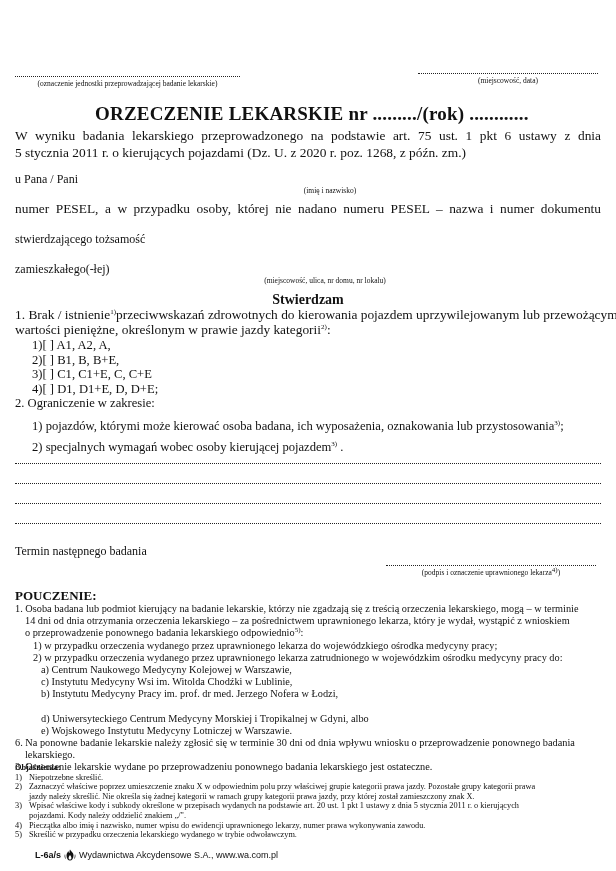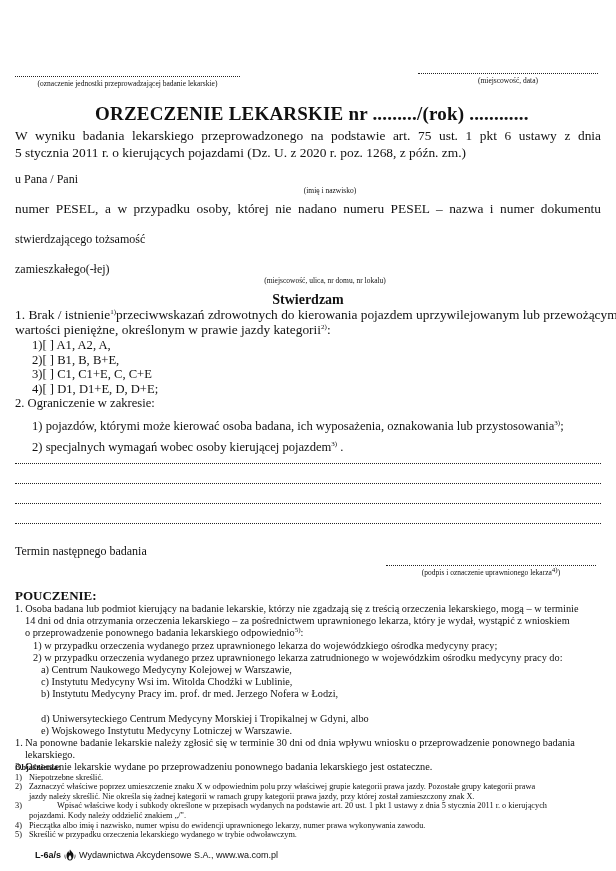--- a/index.html
+++ b/index.html
@@ -113,21 +113,21 @@
   <div class="nw" style="padding-left:10px;">
     <span>o przeprowadzenie ponownego badania lekarskiego odpowiednio</span><sup>5)</sup><span>:</span>
   </div>
   <div class="nw" style="padding-left:18px;">1) w przypadku orzeczenia wydanego przez uprawnionego lekarza do wojewódzkiego ośrodka medycyny pracy;</div>
   <div class="nw" style="padding-left:18px;">2) w przypadku orzeczenia wydanego przez uprawnionego lekarza zatrudnionego w wojewódzkim ośrodku medycyny pracy do:</div>
   <div class="nw" style="padding-left:26px;">a) Centrum Naukowego Medycyny Kolejowej w Warszawie,</div>
   <div class="nw" style="padding-left:26px;">c) Instytutu Medycyny Wsi im. Witolda Chodźki w Lublinie,</div>
   <div class="nw" style="padding-left:26px;">b) Instytutu Medycyny Pracy im. prof. dr med. Jerzego Nofera w Łodzi,</div>
   <div class="nw" style="padding-left:26px;margin-top:12px;">d) Uniwersyteckiego Centrum Medycyny Morskiej i Tropikalnej w Gdyni, albo</div>
   <div class="nw" style="padding-left:26px;">e) Wojskowego Instytutu Medycyny Lotniczej w Warszawie.</div>
-  <div class="nw">1. Na ponowne badanie lekarskie należy zgłosić się w terminie 30 dni od dnia wpływu wniosku o przeprowadzenie ponownego badania</div>
+  <div class="nw">6. Na ponowne badanie lekarskie należy zgłosić się w terminie 30 dni od dnia wpływu wniosku o przeprowadzenie ponownego badania</div>
   <div class="nw" style="padding-left:10px;">lekarskiego.</div>
   <div class="nw">3. Orzeczenie lekarskie wydane po przeprowadzeniu ponownego badania lekarskiego jest ostateczne.</div>
 </div>
 
 <div class="abs foot" style="left:15px; top:763px; width:590px;">
   <div class="heading">Objaśnienia:</div>
   <div style="display:flex;">
     <span style="width:14px; flex:none;">1)</span>
     <div>
         <div>Niepotrzebne skreślić.</div>
@@ -136,21 +136,21 @@
   <div style="display:flex;">
     <span style="width:14px; flex:none;">2)</span>
     <div>
       <div style="white-space:nowrap;">Zaznaczyć właściwe poprzez umieszczenie znaku X w odpowiednim polu przy właściwej grupie kategorii prawa jazdy. Pozostałe grupy kategorii prawa</div>
       <div style="white-space:nowrap;">jazdy należy skreślić. Nie określa się żadnej kategorii w ramach grupy kategorii prawa jazdy, przy której został zamieszczony znak X.</div>
     </div>
   </div>
   <div style="display:flex;">
     <span style="width:14px; flex:none;">3)</span>
     <div>
-      <div style="white-space:nowrap;margin-left:28px;">Wpisać  właściwe  kody i subkody określone w przepisach wydanych na podstawie art. 20 ust. 1 pkt 1 ustawy  z dnia 5 stycznia 2011 r. o kierujących</div>
+      <div style="white-space:nowrap;">Wpisać  właściwe  kody i subkody określone w przepisach wydanych na podstawie art. 20 ust. 1 pkt 1 ustawy  z dnia 5 stycznia 2011 r. o kierujących</div>
       <div style="white-space:nowrap;">pojazdami. Kody należy oddzielić znakiem „/".</div>
     </div>
   </div>
   <div style="display:flex;">
     <span style="width:14px; flex:none;">4)</span>
     <div>
         <div style="white-space:nowrap;">Pieczątka albo imię i nazwisko, numer wpisu do ewidencji uprawnionego lekarzy, numer prawa wykonywania zawodu.</div>
       </div>
   </div>
   <div style="display:flex;">

